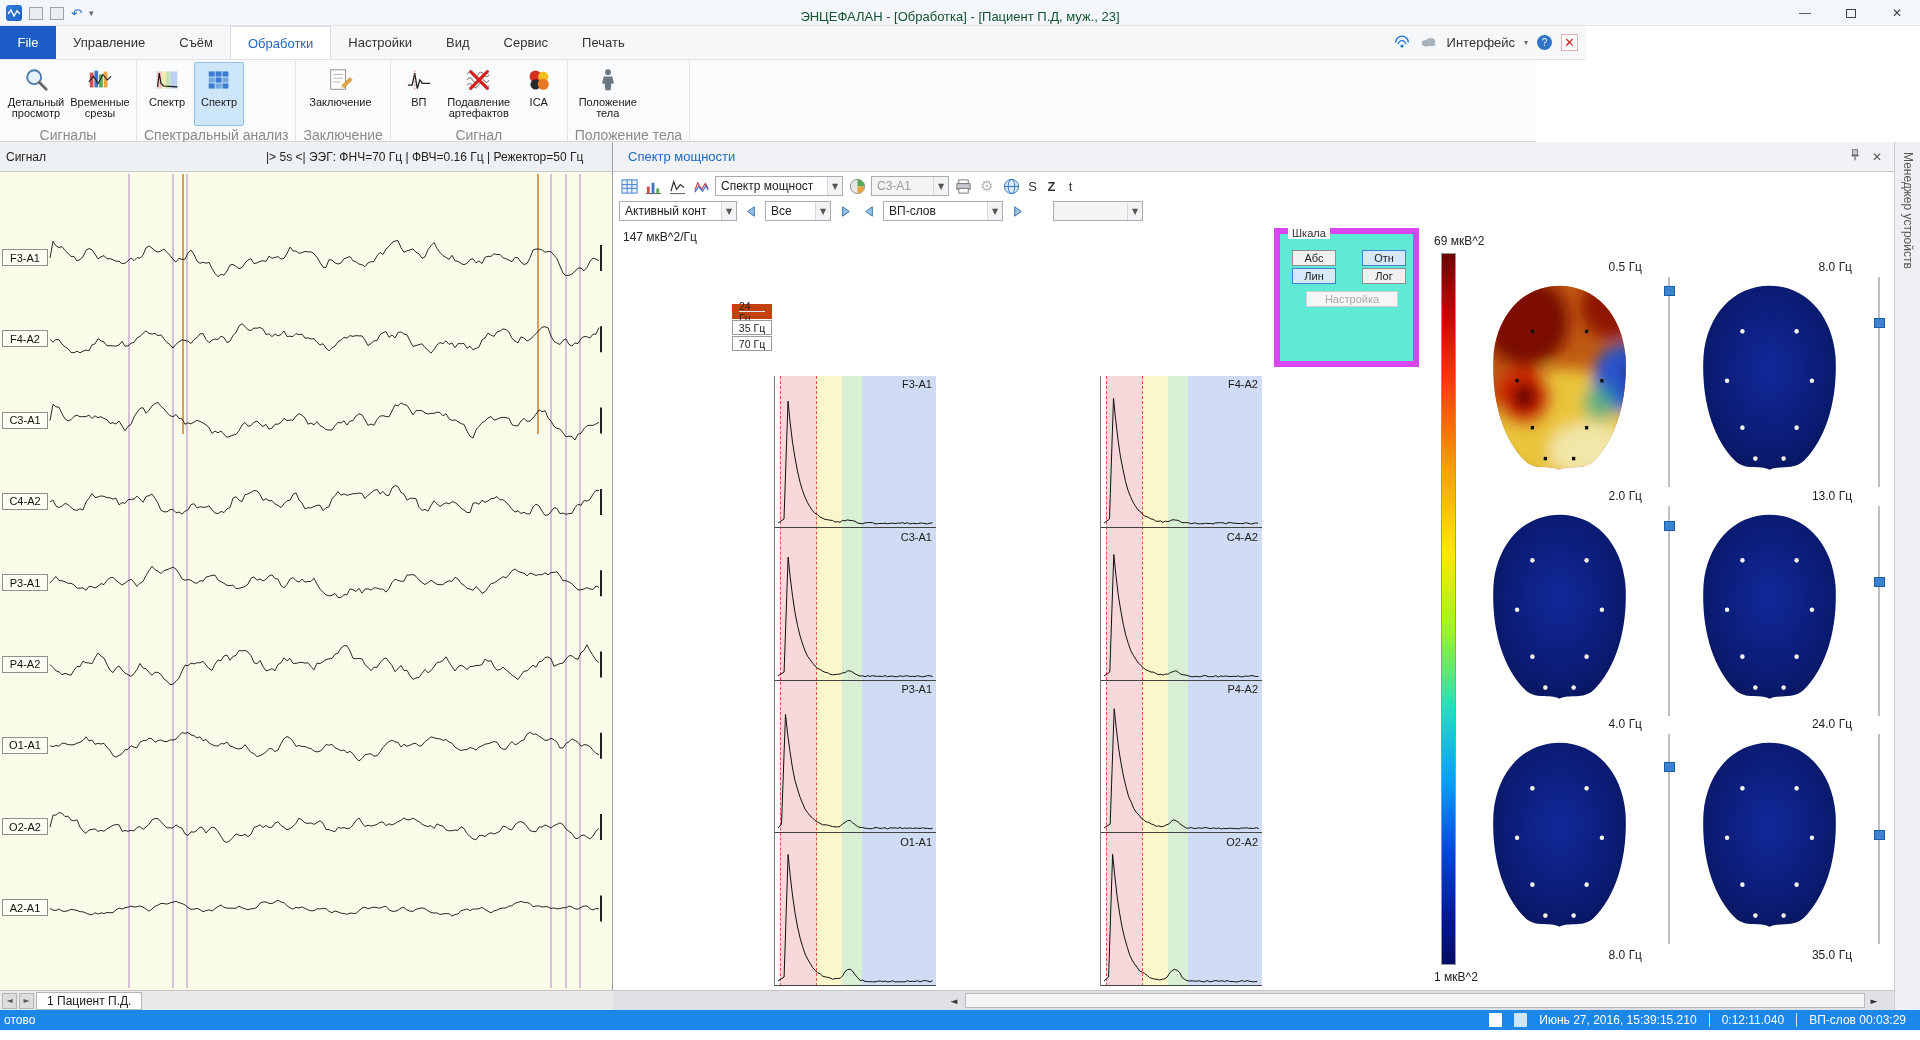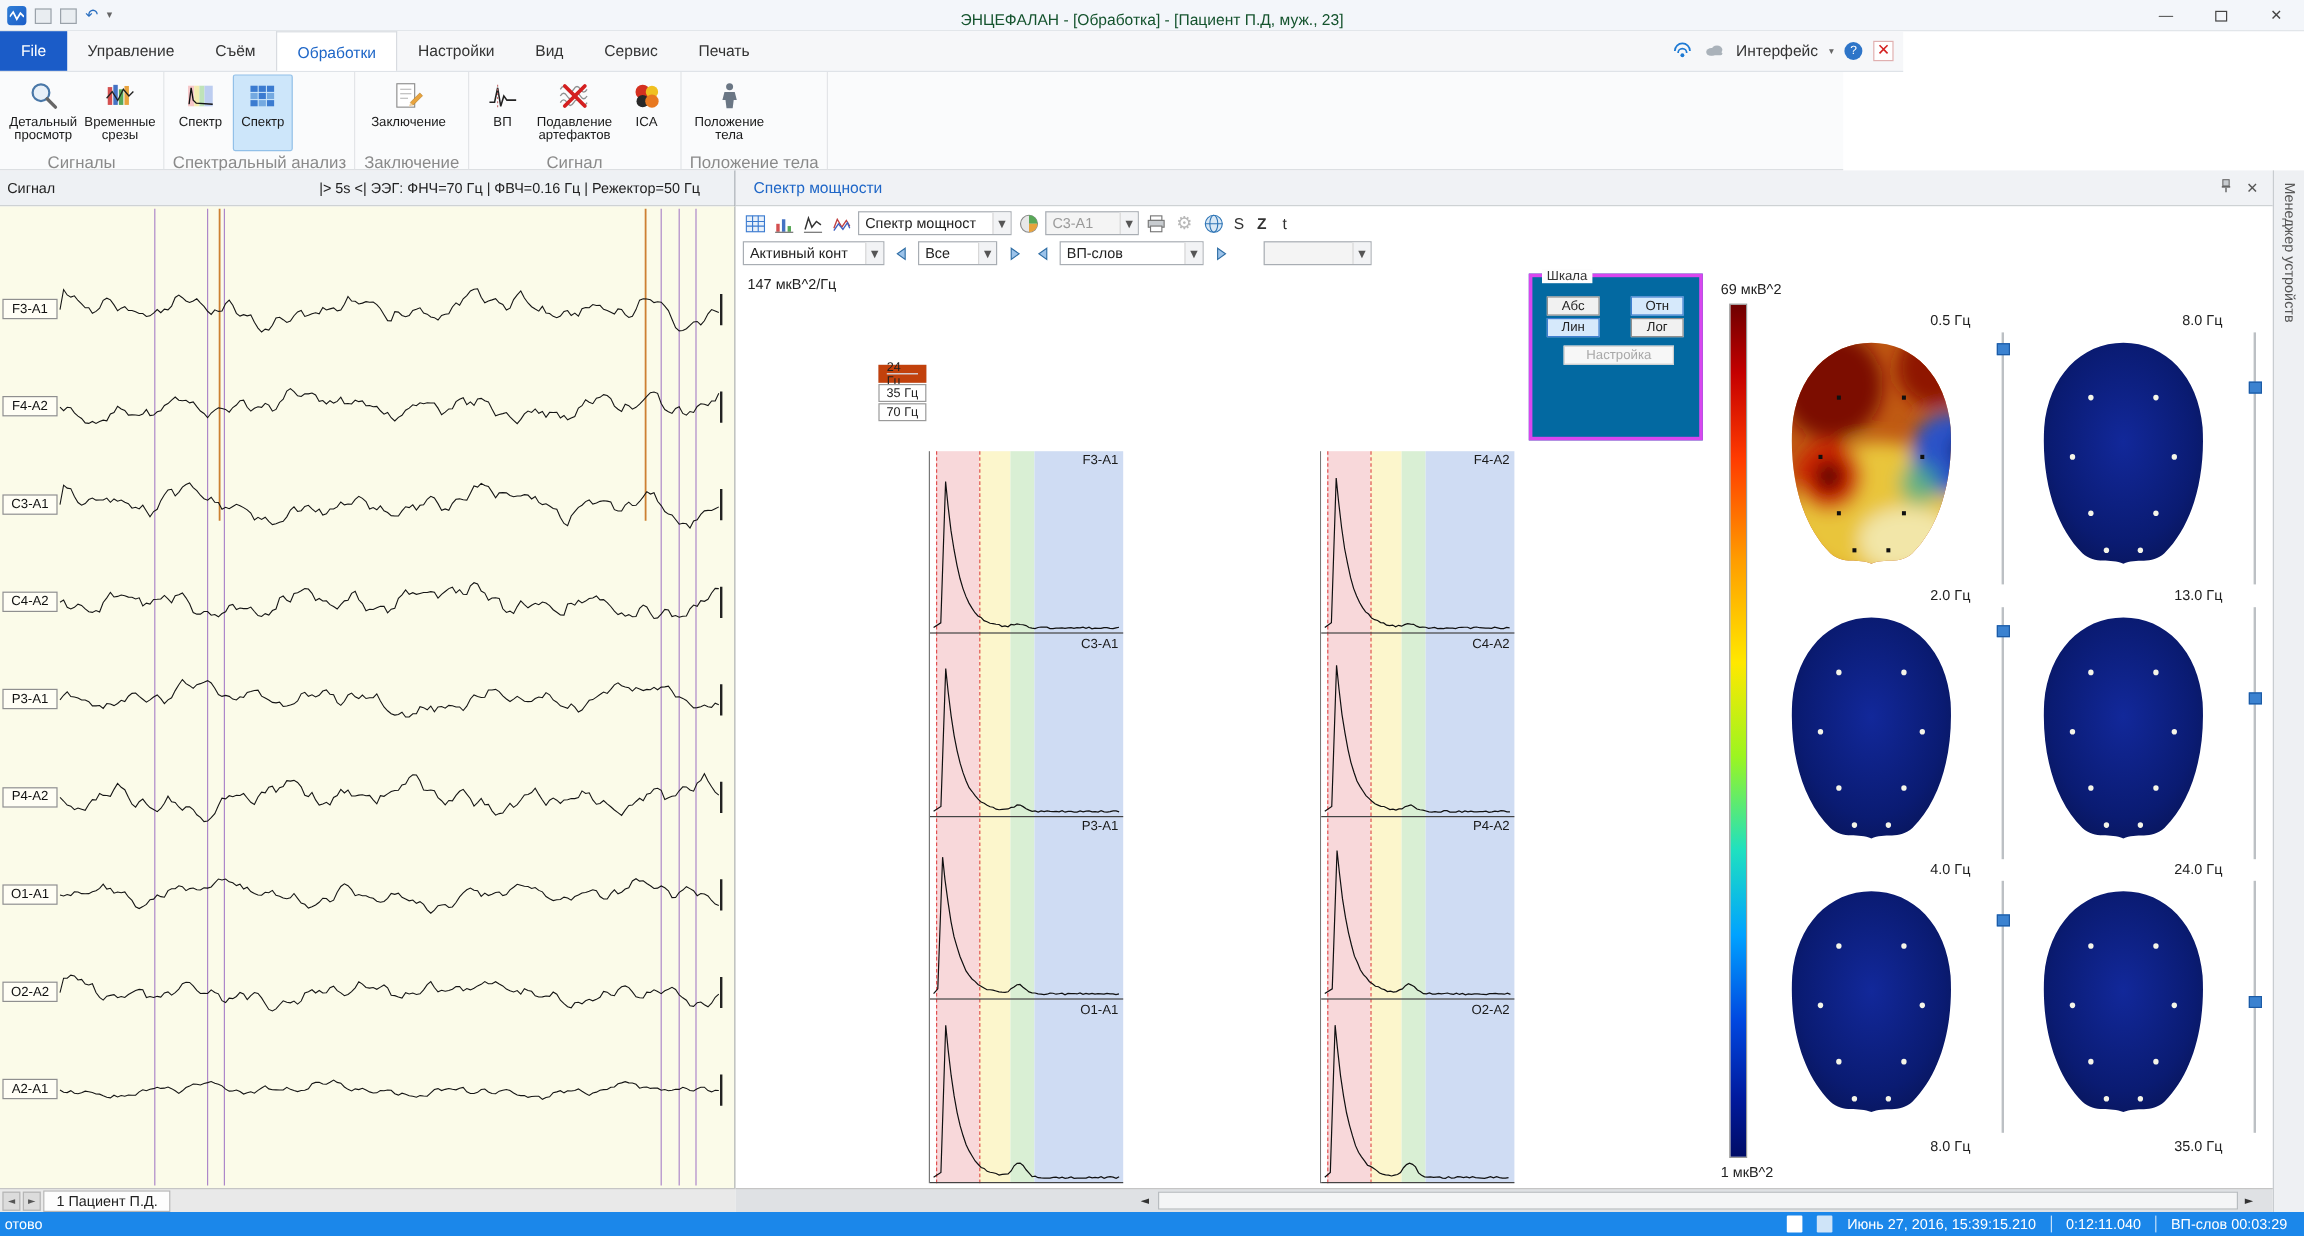--- a/index.html
+++ b/index.html
@@ -77,21 +77,21 @@
   .freqbtn{width:40px;height:15px;font-size:10.5px;display:flex;align-items:center;justify-content:center;background:#fff;border:1px solid #9a9a9a;color:#222;}
   .freqbtn.sel{border:7px solid #c2410c;background:#dcebfa;}
 
   .spec-col{position:absolute;top:204px;width:161px;height:610px;border-left:1px solid #777;}
   .band{position:absolute;top:0;height:100%;}
   .dashline{position:absolute;top:0;height:100%;width:0;border-left:1px dashed #e05050;}
   .spec-sub{position:absolute;left:0;width:161px;height:152px;border-bottom:1px solid #444;}
   .spec-sub svg{position:absolute;left:0;top:0;}
   .spec-sub-label{position:absolute;top:2px;right:4px;font-size:11px;color:#1a1a1a;}
 
-  #scale-box{position:absolute;left:661px;top:56px;width:145px;height:139px;border:3px solid #d946ef;background:#0369a1;}
+  #scale-box{position:absolute;left:661px;top:56px;width:145px;height:139px;border:6px solid #d946ef;background:#5eead4;}
   #scale-legend{position:absolute;top:-7px;left:8px;background:#fdfdfd;padding:0 4px;font-size:11px;color:#333;}
   .sbtn{position:absolute;width:44px;height:16px;font-size:11px;display:flex;align-items:center;justify-content:center;background:#f1f1f1;border:1px solid #8f8f8f;color:#222;}
   .sbtn.sel{background:#d6e9fb;border-color:#3f7fd0;}
   #sbtn-abs{left:12px;top:16px;} #sbtn-otn{left:82px;top:16px;}
   #sbtn-lin{left:12px;top:34px;} #sbtn-log{left:82px;top:34px;}
   #sbtn-settings{left:26px;top:57px;width:92px;color:#a8a8a8;border-color:#cfcfcf;background:#f7f7f7;}
 
   #maps{position:absolute;left:0;top:0;width:1281px;height:818px;}
   #scale-top{position:absolute;left:821px;top:62px;font-size:12px;color:#222;}
   #scale-bottom{position:absolute;left:821px;top:798px;font-size:12px;color:#222;}

